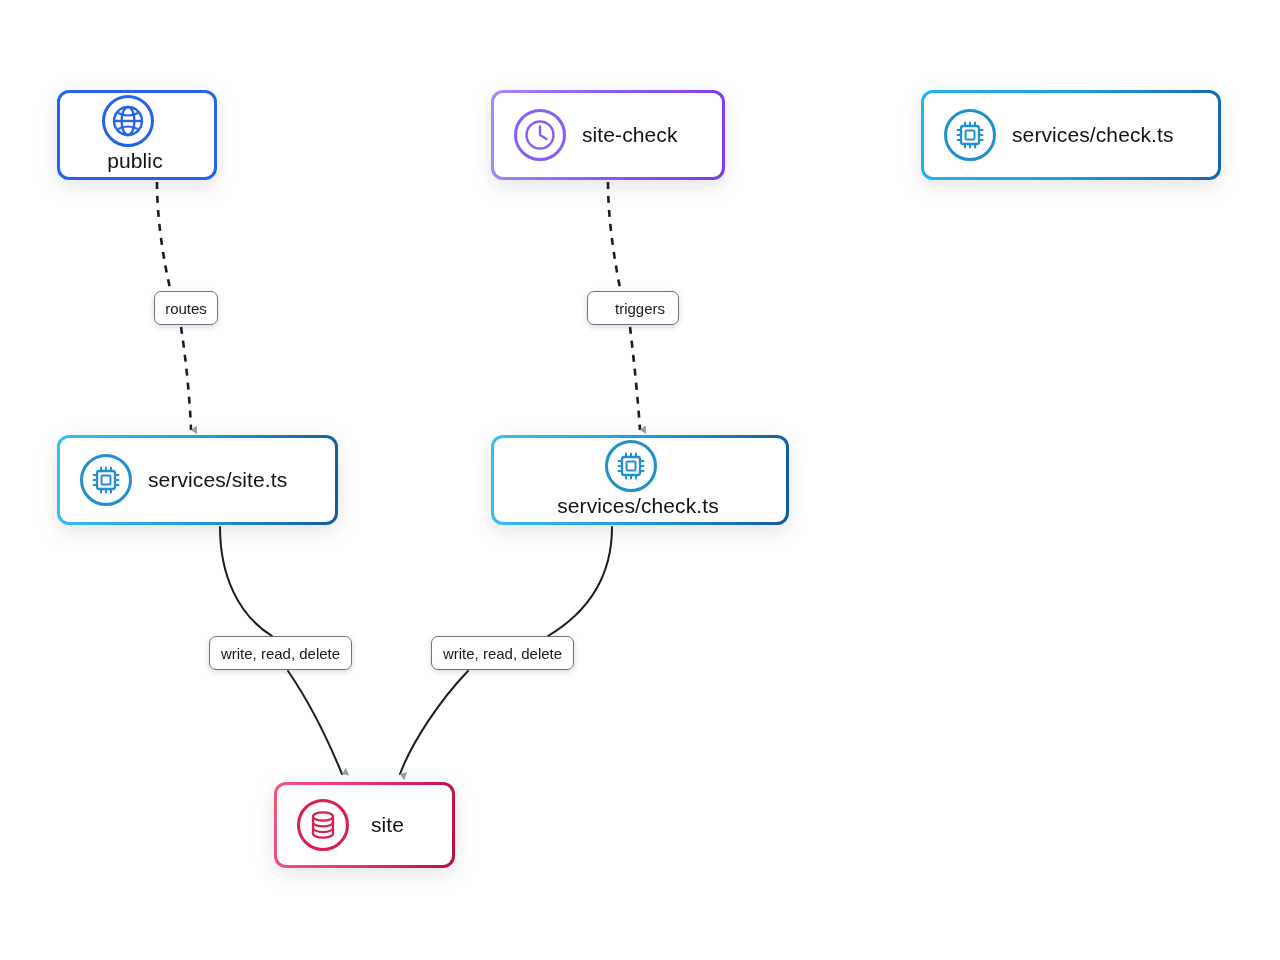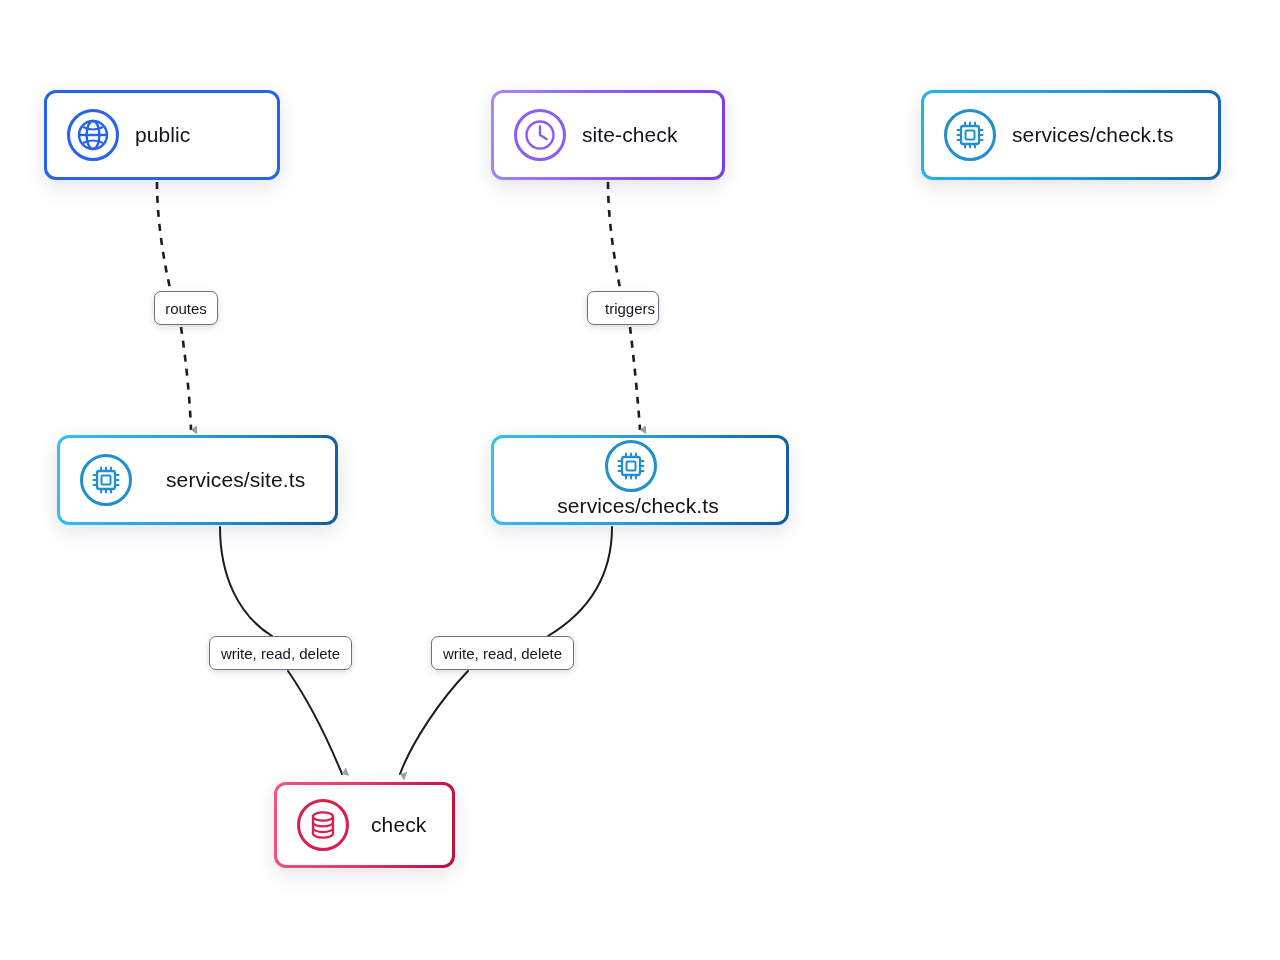--- a/index.html
+++ b/index.html
@@ -60,38 +60,38 @@
   .node .label {
     font-size: 21px;
     color: #111318;
     letter-spacing: 0.1px;
     white-space: nowrap;
     font-weight: 400;
   }
 
   
   #node-public {
-    left: 44px; top: 90px; width: 236px; height: 90px;
+    left: 57px; top: 90px; width: 160px; height: 90px;
     border-color: #2563eb;
+    flex-direction: column;
   }
   #node-sitecheck {
     left: 491px; top: 90px; width: 234px; height: 90px;
     background-image: linear-gradient(#fff, #fff),
       linear-gradient(100deg, #a78bfa 0%, #8b5cf6 45%, #7c3aed 100%);
   }
   #node-notify {
     left: 921px; top: 90px; width: 300px; height: 90px;
     background-image: linear-gradient(#fff, #fff),
       linear-gradient(100deg, #22b6e8 0%, #1f9ddb 50%, #1565a8 100%);
   }
   #node-site {
     left: 57px; top: 435px; width: 281px; height: 90px;
     background-image: linear-gradient(#fff, #fff),
       linear-gradient(100deg, #35c1ef 0%, #1f9ddb 50%, #125a9c 100%);
-    gap: 18px;
   }
   #node-check {
     left: 491px; top: 435px; width: 298px; height: 90px;
     background-image: linear-gradient(#fff, #fff),
       linear-gradient(100deg, #35c1ef 0%, #1f9ddb 50%, #125a9c 100%);
     flex-direction: column;
   }
   #node-sites {
     left: 274px; top: 782px; width: 181px; height: 86px;
     background-image: linear-gradient(#fff, #fff),
@@ -110,21 +110,21 @@
     border: 1.4px solid #6b7280;
     border-radius: 7px;
     color: #141821;
     font-size: 15px;
     white-space: nowrap;
     padding: 0 10px;
     height: 34px;
     filter: drop-shadow(0 2px 3px rgba(30,40,60,0.18));
   }
   #lbl-routes   { left: 145px; top: 291px; width: 64px; margin-left: 9px; }
-  #lbl-triggers { left: 587px; top: 291px; width: 72px; padding-left: 24px; }
+  #lbl-triggers { left: 587px; top: 291px; width: 92px; padding-left: 24px; }
   #lbl-wrd-1    { left: 209px; top: 636px; width: 143px; }
   #lbl-wrd-2    { left: 431px; top: 636px; width: 143px; }
 </style>
 </head>
 <body>
 
 <div id="canvas">
 
   <svg id="edge-layer" viewBox="0 0 1280 960">
     <defs>
@@ -257,21 +257,21 @@
   <div class="node grad" id="node-sites">
     <span class="icon-wrap">
       <svg width="56" height="56" viewBox="0 0 56 56" fill="none">
         <circle cx="28" cy="28" r="24.5" stroke="#d8204f" stroke-width="3"></circle>
         <ellipse cx="28" cy="19.5" rx="10" ry="4.2" stroke="#d8204f" stroke-width="2.3"></ellipse>
         <path d="M18,19.5 L18,36.5 C18,38.8 22.5,40.7 28,40.7 C33.5,40.7 38,38.8 38,36.5 L38,19.5" stroke="#d8204f" stroke-width="2.3" fill="none"></path>
         <path d="M18,25.2 C18,27.5 22.5,29.4 28,29.4 C33.5,29.4 38,27.5 38,25.2" stroke="#d8204f" stroke-width="2.1" fill="none"></path>
         <path d="M18,30.9 C18,33.2 22.5,35.1 28,35.1 C33.5,35.1 38,33.2 38,30.9" stroke="#d8204f" stroke-width="2.1" fill="none"></path>
       </svg>
     </span>
-    <span class="label">check</span>
+    <span class="label">site</span>
   </div>
 
   <div class="edge-label" id="lbl-routes">routes</div>
   <div class="edge-label" id="lbl-triggers">triggers</div>
   <div class="edge-label" id="lbl-wrd-1">write, read, delete</div>
   <div class="edge-label" id="lbl-wrd-2">write, read, delete</div>
 
 </div>
 
 </body></html>

